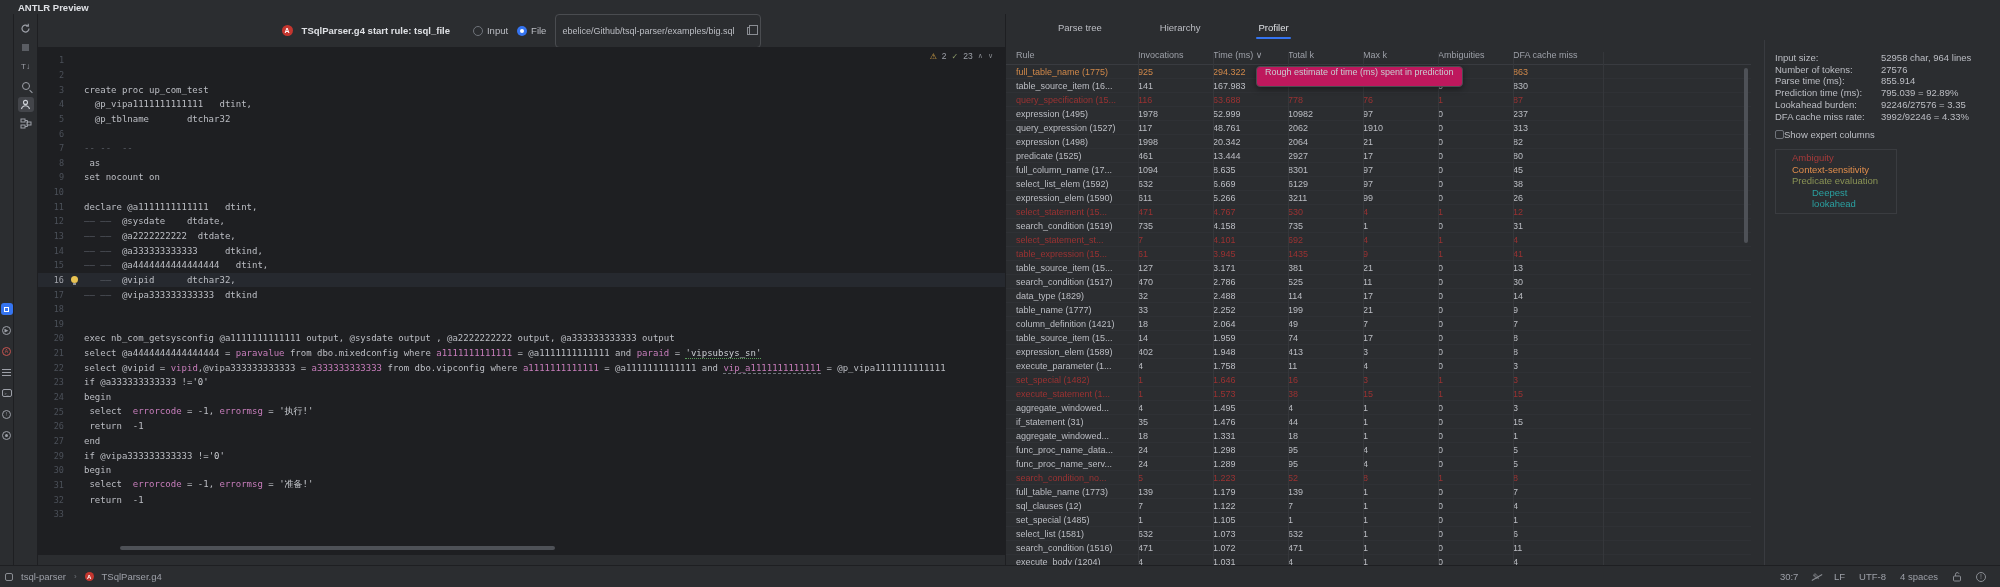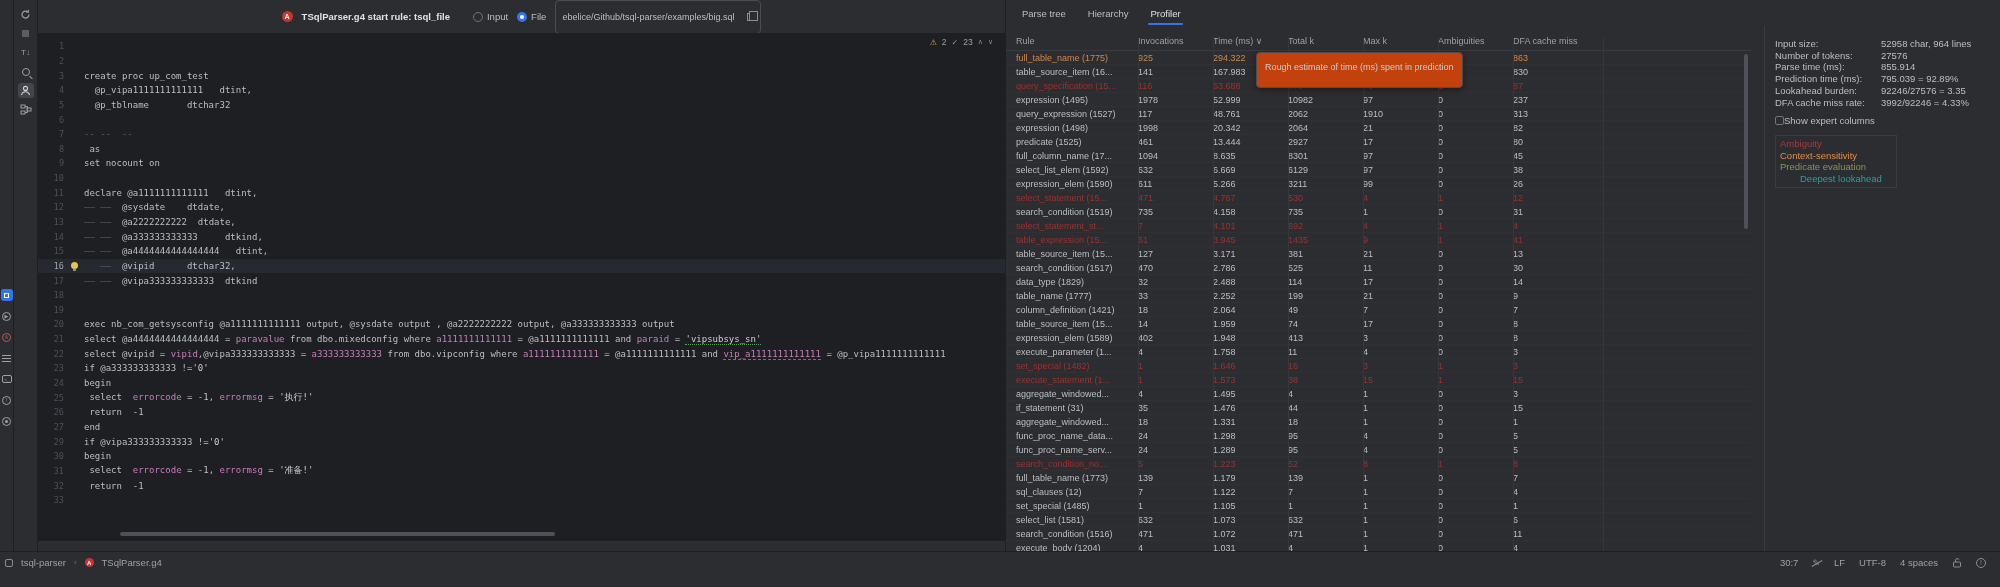--- a/index.html
+++ b/index.html
@@ -75,47 +75,47 @@
   .tk-su { color:#c9ccd1; border-bottom:1px dotted #5c9e5c; }
   .inspect { position:absolute; top:4px; right:12px; display:flex; align-items:center; gap:5px;
     font-family:"Liberation Sans", sans-serif; font-size:8.5px; color:#9da0a8; }
   .inspect .warn { color:#d9a648; font-size:8px; }
   .inspect .chev { font-size:7px; color:#8a8d93; }
   .hsb { position:absolute; bottom:5px; left:82px; width:435px; height:4px; background:#4e5157; border-radius:2px; }
   .editor-footer { height:10px; background:#2b2d30; }
   
   .right-panel { flex:1; position:relative; border-left:1px solid #1e1f22; }
   .tabs { height:26px; display:flex; align-items:center; gap:18px; padding-left:14px; }
-  .tab { color:#bcbec4; position:relative; padding:6px 2px; }
+  .tab { color:#bcbec4; position:relative; padding:6px 2px;margin-left:36px; }
   .tab.active { color:#dfe1e5; }
   .tab.active::after { content:""; position:absolute; left:0; right:0; bottom:0; height:2px;
     background:#3574f0; border-radius:1px; }
   .pbody { position:absolute; left:0; right:0; top:26px; bottom:0; }
   .table-area { position:absolute; left:0; top:0; bottom:0; width:745px; overflow:hidden; font-size:9px; }
   .thead { display:grid; grid-template-columns:122px 75px 75px 75px 75px 75px 90px;
     padding:10px 0 4px 10px; color:#9da0a8; border-bottom:1px solid #393b40; }
   .trow { display:grid; grid-template-columns:122px 75px 75px 75px 75px 75px 90px;
     height:14px; align-items:center; padding-left:10px; border-bottom:1px solid #2f3135;
     white-space:nowrap; }
   .trow > span { overflow:hidden; text-overflow:clip; padding-right:6px; }
   .trow.orange { color:#d0884a; }
   .trow.red { color:#9b3232; }
   .colsep { position:absolute; top:12px; bottom:0; width:1px; background:#35373b; }
   .vsb { position:absolute; right:3px; top:28px; height:175px; width:4px; background:#4e5157; border-radius:2px; }
-  .ptooltip { position:absolute; left:250px; top:26px; height:36px; padding:9px 8px;
-    background:#c2410c; border:1px solid #4a4d51; border-radius:4px; color:#c9ccd1;
+  .ptooltip { position:absolute; left:250px; top:26px; height:21px; padding:0 8px;
+    background:#be185d; border:1px solid #4a4d51; border-radius:4px; color:#c9ccd1;
     font-size:9px; white-space:nowrap; z-index:5; box-shadow:0 2px 6px rgba(0,0,0,.4); }
   .stats { position:absolute; left:758px; right:0; top:0; bottom:0; border-left:1px solid #393b40;
     padding:12px 0 0 10px; font-size:9.5px; }
   .stat-row { display:grid; grid-template-columns:106px auto; line-height:11.7px; color:#bcbec4; }
   .stat-row .sv { color:#bcbec4; }
   .expert { display:flex; align-items:center; margin-top:7px; color:#bcbec4; }
   .cbox { width:9px; height:9px; border:1px solid #6f737a; border-radius:2px; background:transparent; }
   .legend { margin-top:9px; width:122px; border:1px solid #3a3c40; padding:2px 6px 3px 4px; }
-  .legend div { line-height:11.5px; }
+  .legend div { line-height:11.5px;margin-left:12px; }
   
   .statusbar { height:22px; border-top:1px solid #1e1f22; display:flex; align-items:center;
     justify-content:space-between; padding:0 14px 0 5px; color:#9da0a8; font-size:9.5px; }
   .sb-left, .sb-right { display:flex; align-items:center; gap:8px; }
   .sb-right { gap:14px; }
   .crumb-sep { color:#6f737a; font-size:8px; }
   .proj-ico { width:8px; height:8px; border:1px solid #8a8d93; border-radius:2px; }
   .mini-antlr { width:9px; height:9px; background:#c4362f; border-radius:50%; color:#fff;
     font-size:6px; font-weight:bold; display:flex; align-items:center; justify-content:center; }
   .pen { position:relative; font-size:9px; color:#8a8d93; }
@@ -123,20 +123,23 @@
     background:#8a8d93; transform:rotate(-30deg); }
   .lock-svg, .hier-svg, .person-svg, .refresh-svg { display:block; }
   .excl { width:10px; height:10px; border:1px solid #8a8d93; border-radius:50%;
     display:flex; align-items:center; justify-content:center; font-size:7px; color:#8a8d93; }
 </style>
 </head>
 <body>
 
 <div id="app">
 
+  <div class="win-header">
+    <span>ANTLR Preview</span>
+  </div>
 
   <div class="main">
 
     <div class="stripe">
       <span class="sicon active">
           <span class="glyph-sq"></span>
         </span>
       <span class="sicon">
           <span class="glyph-circle">▶</span>
         </span>

